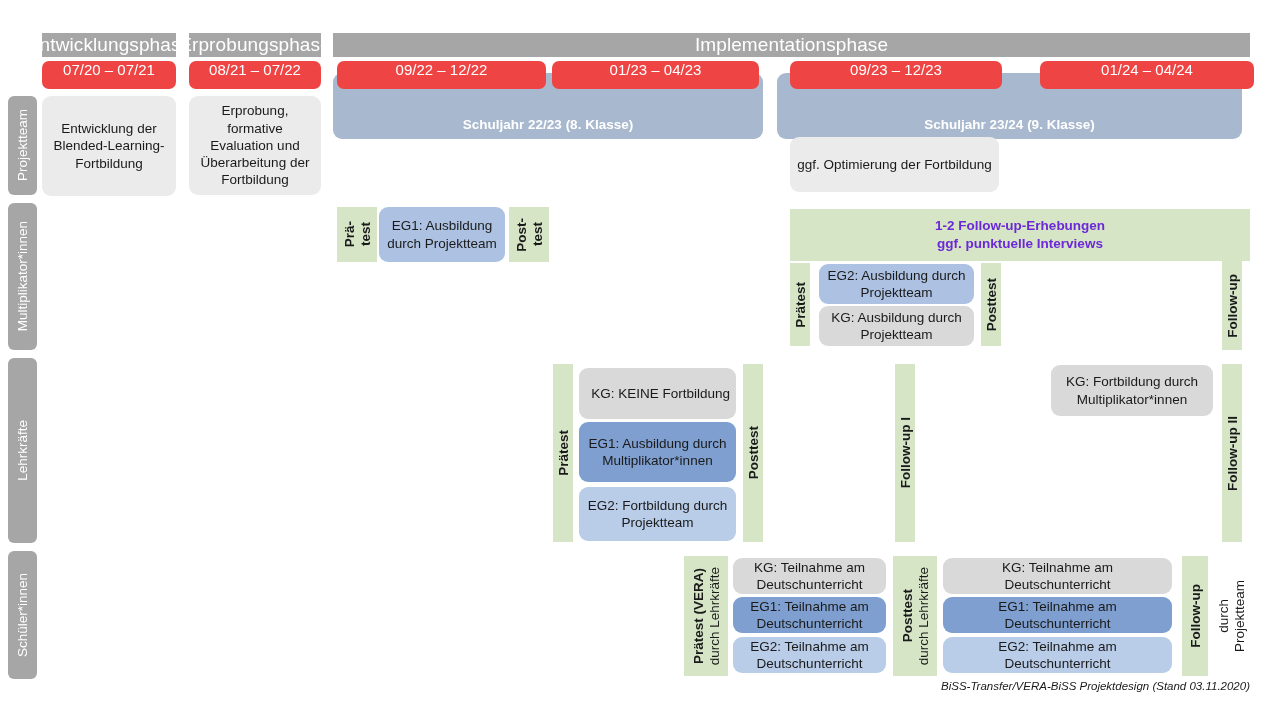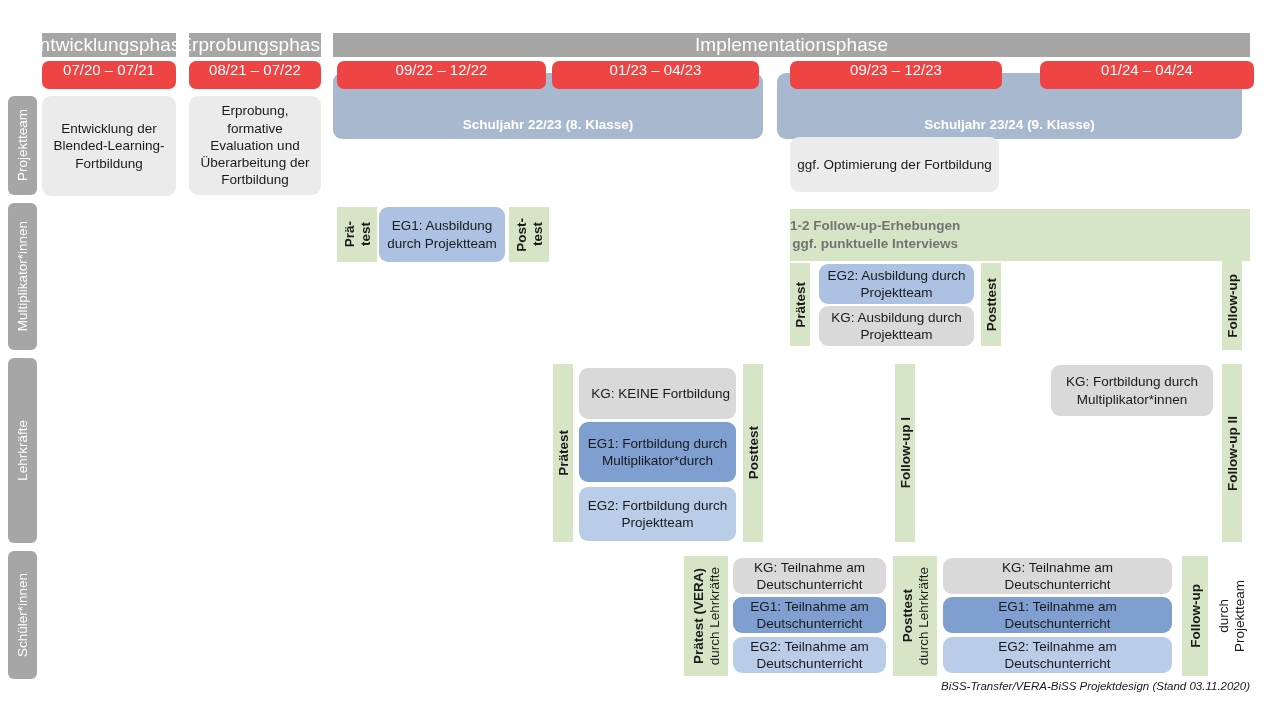--- a/index.html
+++ b/index.html
@@ -54,22 +54,22 @@
     background:#adc2e2;border-radius:9px;color:#1a1a1a;font-size:13.5px;
     display:flex;align-items:center;justify-content:center;text-align:center;
     line-height:1.28;padding:2px 6px;
   }
   .blue-light{
     background:#b9cce8;border-radius:9px;color:#1a1a1a;font-size:13.5px;
     display:flex;align-items:center;justify-content:center;text-align:center;
     line-height:1.28;padding:2px 6px;
   }
   .green-band{
-    background:#d5e5c6;color:#737373;font-size:13.5px;font-weight:bold;
-    display:flex;align-items:center;justify-content:flex-start;text-align:center;
+    background:#d5e5c6;color:#6d28d9;font-size:13.5px;font-weight:bold;
+    display:flex;align-items:center;justify-content:center;text-align:center;
     line-height:1.32;
   }
   .vcol{
     background:#d5e5c6;display:flex;align-items:center;justify-content:center;
   }
   .vtext{
     writing-mode:vertical-rl;transform:rotate(180deg);white-space:nowrap;
     font-size:13.5px;font-weight:bold;color:#1a1a1a;text-align:center;
   }
   .vtext.reg{font-weight:normal;}
@@ -185,21 +185,21 @@
     <div class="vtext">Follow-up</div>
   </div>
 
   <div class="abs vcol" style="left:553px;top:364px;width:20px;height:178px;">
     <div class="vtext">Prätest</div>
   </div>
   <div class="abs graybox" style="left:579px;top:368px;width:157px;height:51px;">
     <span>KG: KEINE Fortbildung</span>
   </div>
   <div class="abs blue-dark" style="left:579px;top:422px;width:157px;height:60px;">
-    <span>EG1: Fortbildung durch Multiplikator*durch</span>
+    <span>EG1: Ausbildung durch Multiplikator*innen</span>
   </div>
   <div class="abs blue-light" style="left:579px;top:487px;width:157px;height:54px;">
     <span>EG2: Fortbildung durch Projektteam</span>
   </div>
   <div class="abs vcol" style="left:743px;top:364px;width:20px;height:178px;">
     <div class="vtext">Posttest</div>
   </div>
   <div class="abs vcol" style="left:895px;top:364px;width:20px;height:178px;">
     <div class="vtext">Follow-up I</div>
   </div>

